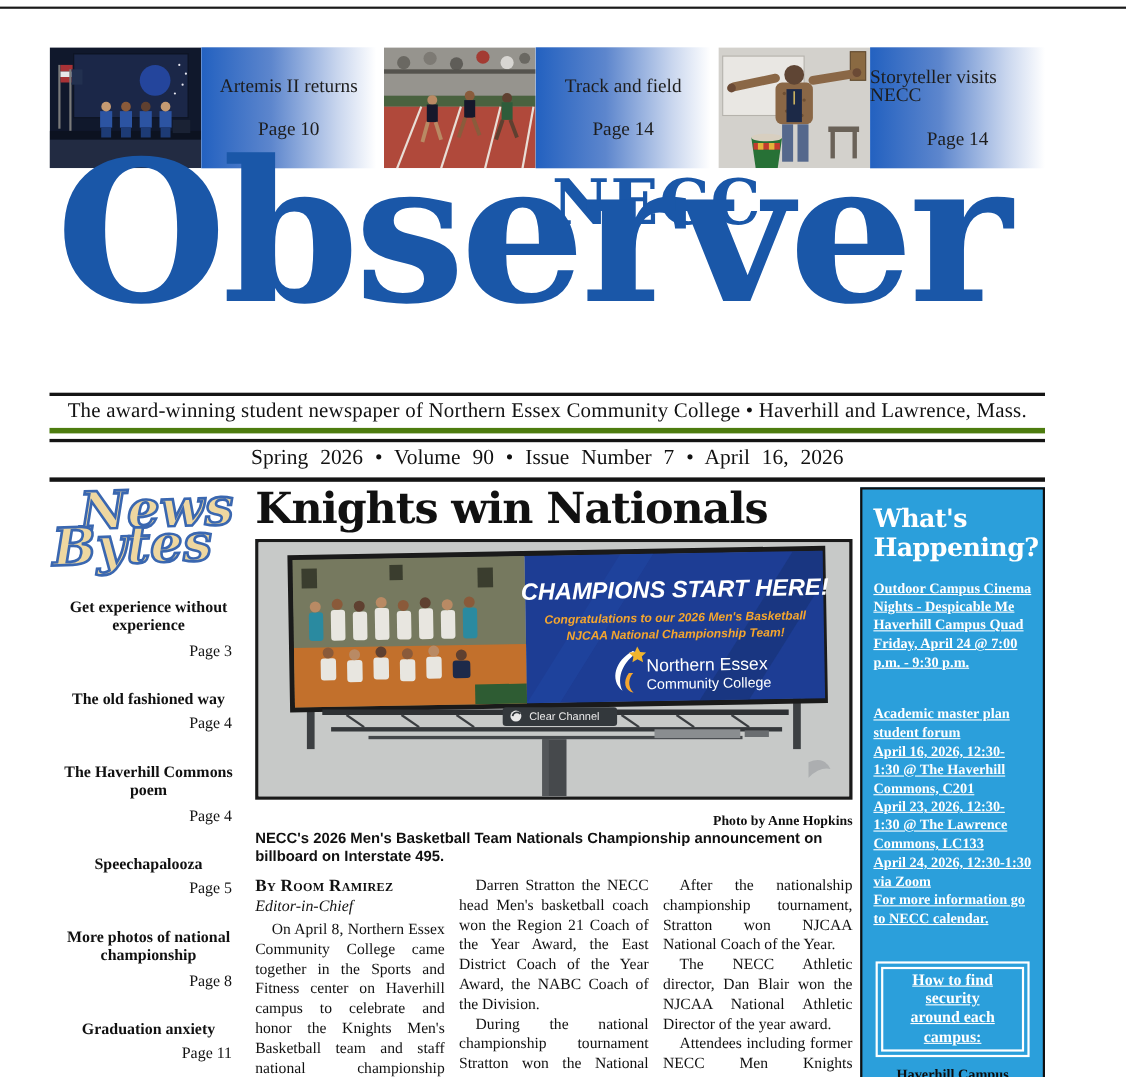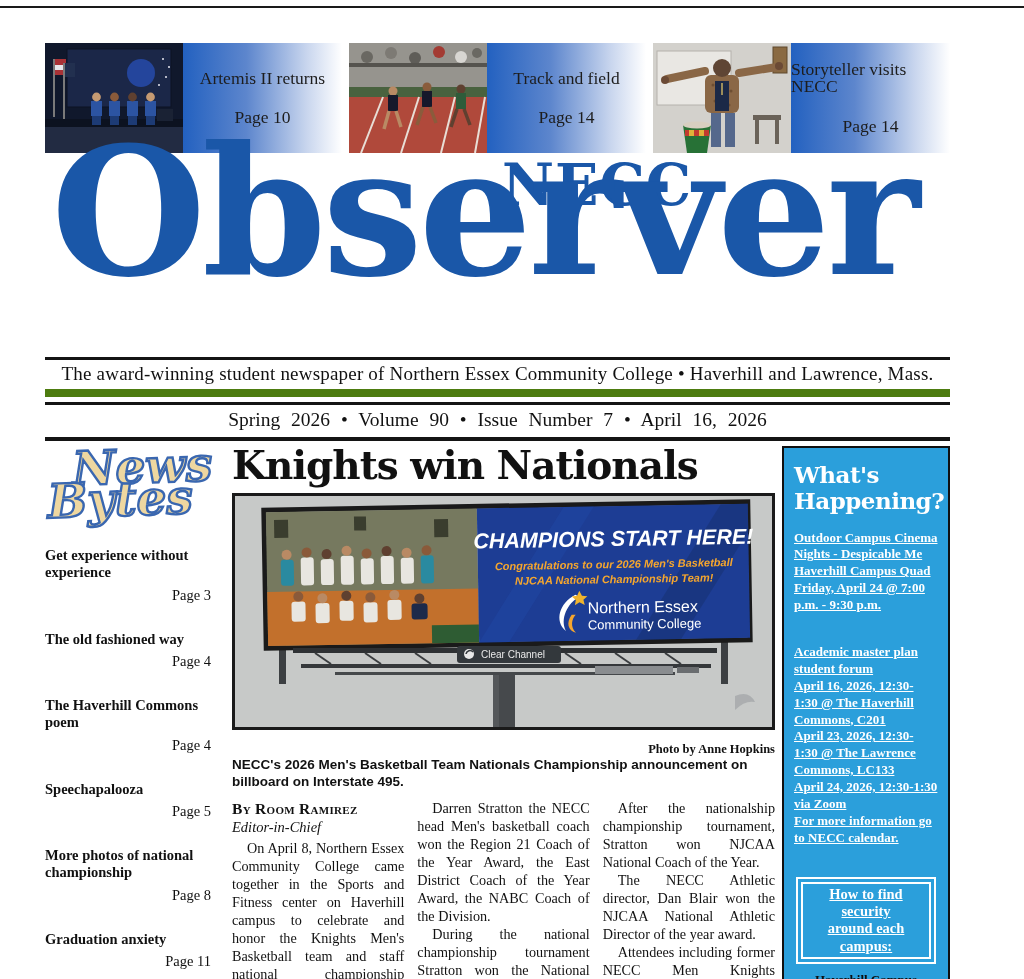--- a/index.html
+++ b/index.html
@@ -19,37 +19,37 @@
   .tbox .tlabel,.tbox .tpage{line-height:1;}
 
   
   .masthead{position:relative;height:204px;font-family:"DejaVu Serif",serif;text-decoration:underline;}
   .mast-title{position:absolute;left:6px;top:-30px;font-size:178px;font-weight:bold;
               line-height:1;letter-spacing:-4px;color:#1a57a8;white-space:nowrap;}
   .mast-college{position:absolute;left:61%;transform:translateX(-50%);top:-2px;
                 font-size:57px;font-weight:bold;color:#1a57a8;letter-spacing:1px;}
 
   
-  .tagline{border-top:3px solid #141414;border-bottom:8px solid #4d7c0f;
+  .tagline{border-top:3px solid #141414;border-bottom:5px solid #4d7c0f;
            text-align:center;font-size:19px;padding:3px 0 4px;letter-spacing:0.2px;}
   .dateline{margin-top:5px;border-top:3px solid #141414;border-bottom:4px solid #141414;
             text-align:center;font-size:19.5px;padding:4px 0 6px;word-spacing:6px;}
 
   
   .main{display:grid;grid-template-columns:180px 549px 168px;column-gap:4px;margin-top:5px;}
 
   
   .newsbytes{padding-top:2px;}
   .nb-logo{transform:rotate(-2deg);margin:0 0 30px 2px;line-height:0.8;}
   .nb-word{display:block;font-family:"DejaVu Serif",serif;font-style:italic;font-weight:bold;
            font-size:47px;color:#eed7a0;-webkit-text-stroke:2.4px #3a67b0;}
   .nb-word.top{margin-left:26px;}
   .nb-word.bottom{margin-top:-6px;}
   .nb-item{margin-bottom:27px;}
-  .nb-title{font-weight:bold;font-size:14.5px;line-height:1.15;}
+  .nb-title{font-weight:bold;font-size:14.5px;line-height:1.15;text-align:center;}
   .nb-page{text-align:right;font-size:14.5px;padding-right:14px;margin-top:6px;}
 
   
   .story{padding:0 3px;}
   .headline{font-family:"DejaVu Serif",serif;font-weight:bold;font-size:39px;letter-spacing:-1px;
             line-height:1;margin:0 0 8px;white-space:nowrap;}
   .figure{border:3px solid #1a1a1a;width:537px;height:231px;overflow:hidden;}
   .credit{font-weight:bold;font-size:12.5px;text-align:right;margin-top:12px;}
   .caption{font-family:"Liberation Sans",sans-serif;font-weight:bold;font-size:13.5px;
            line-height:1.25;margin:0 0 8px;}

